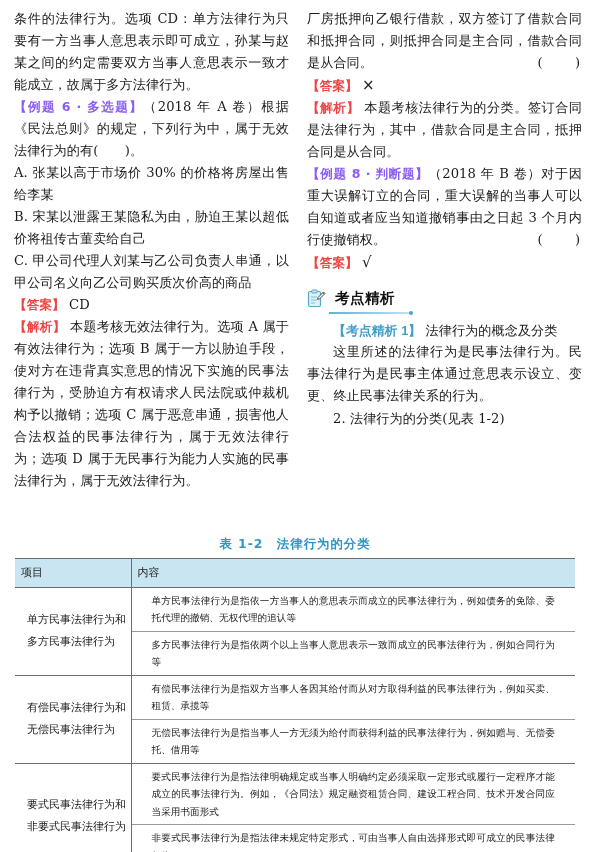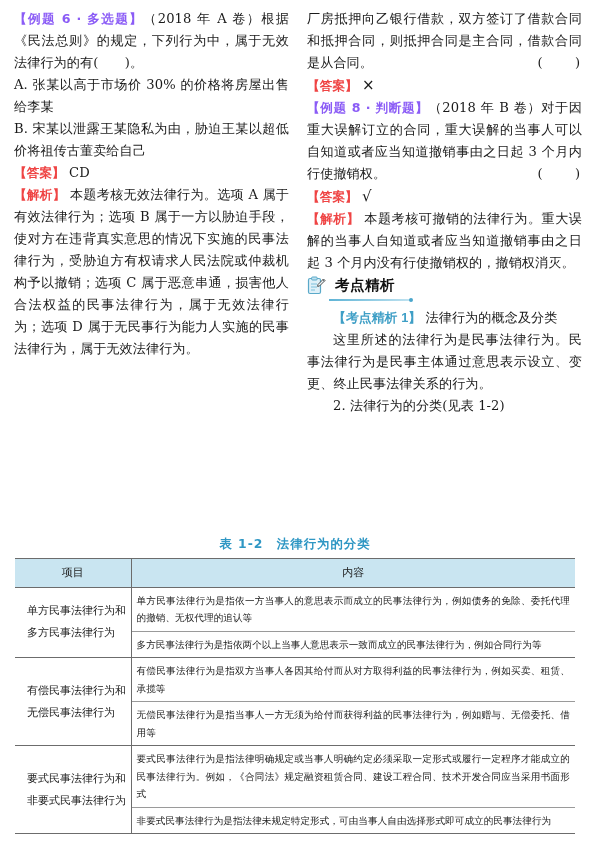--- a/index.html
+++ b/index.html
@@ -59,21 +59,21 @@
   }
   .tick {
     font-size: 15px;
     font-family: "DejaVu Sans", "Liberation Sans", sans-serif;
   }
   .blanks { letter-spacing: 2px; }
   .rt { float: right; }
 
   
   .section-head {
-    margin-top: 1px;
+    margin-top: 14px;
     margin-bottom: 6px;
     position: relative;
     height: 26px;
   }
   .section-head .ico {
     display: inline-block;
     vertical-align: middle;
     width: 19px;
     height: 20px;
     position: relative;
@@ -108,21 +108,21 @@
     border-radius: 50%;
   }
 
   .kp-label {
     color: #3f9fc6;
     font-weight: bold;
     font-family: Liberation Sans, sans-serif;
     font-size: 12.8px;
   }
   .ind1 { text-indent: 26px; }
-  .ind2 { text-indent: 26px; }
+  .ind2 { text-indent: 26px; font-family: Liberation Mono, monospace; }
 
   
   .table-wrap {
     position: absolute;
     left: 4px;
     right: 14px;
     top: 536px;
   }
   .table-title {
     text-align: center;
@@ -134,30 +134,30 @@
     margin-bottom: 5px;
   }
   table.cls {
     border-collapse: collapse;
     width: 560px;
     margin: 0 auto;
     table-layout: fixed;
   }
   table.cls th, table.cls td {
     border: none;
-    padding: 4px 5px;
+    padding: 4px 20px;
     font-size: 9.4px;
     line-height: 17.5px;
     font-family: "DejaVu Serif", "Liberation Serif", serif;
     vertical-align: top;
     color: #1a1a1a;
   }
   table.cls thead th {
     background: #c9e5f1;
-    text-align: center;
+    text-align: left;
     font-weight: normal;
     font-size: 11px;
     padding: 5px 6px;
     border-top: 1.3px solid #6c6c6c;
     border-bottom: 1.3px solid #6c6c6c;
     margin-top: 8px;
   }
   table.cls thead th.c1 { border-right: 1px solid #6c6c6c; }
   col.c1 { width: 116px; }
   col.c2 { width: 444px; }
@@ -185,45 +185,47 @@
 </style>
 </head>
 <body>
 
 <div class="page">
 
   <div class="columns">
 
     <div class="col">
 
+      <p class="p">条件的法律行为。选项 CD：单方法律行为只要有一方当事人意思表示即可成立，孙某与赵某之间的约定需要双方当事人意思表示一致才能成立，故属于多方法律行为。</p>
 
       <p class="p"><span class="qlabel">【例题 6 · 多选题】</span><span>（2018 年 A 卷）根据《民法总则》的规定，下列行为中，属于无效法律行为的有(　　)。</span></p>
 
       <p class="p">A. 张某以高于市场价 30% 的价格将房屋出售给李某</p>
       <p class="p">B. 宋某以泄露王某隐私为由，胁迫王某以超低价将祖传古董卖给自己</p>
+      <p class="p">C. 甲公司代理人刘某与乙公司负责人串通，以甲公司名义向乙公司购买质次价高的商品</p>
 
       <p class="p"><span class="bk">【答案】</span>&nbsp;<span>CD</span></p>
 
       <p class="p"><span class="bk">【解析】</span>&nbsp;<span>本题考核无效法律行为。选项 A 属于有效法律行为；选项 B 属于一方以胁迫手段，使对方在违背真实意思的情况下实施的民事法律行为，受胁迫方有权请求人民法院或仲裁机构予以撤销；选项 C 属于恶意串通，损害他人合法权益的民事法律行为，属于无效法律行为；选项 D 属于无民事行为能力人实施的民事法律行为，属于无效法律行为。</span></p>
 
 
     </div>
 
     <div class="col">
 
       <p class="p"><span>厂房抵押向乙银行借款，双方签订了借款合同和抵押合同，则抵押合同是主合同，借款合同是从合同。</span><span class="rt blanks">(　　)</span></p>
 
       <p class="p"><span class="bk">【答案】</span>&nbsp;<span class="tick">×</span></p>
 
+      <p class="p"><span class="bk">【解析】</span>&nbsp;<span>本题考核法律行为的分类。签订合同是法律行为，其中，借款合同是主合同，抵押合同是从合同。</span></p>
 
       <p class="p"><span class="qlabel">【例题 8 · 判断题】</span><span>（2018 年 B 卷）对于因重大误解订立的合同，重大误解的当事人可以自知道或者应当知道撤销事由之日起 3 个月内行使撤销权。</span><span class="rt blanks">(　　)</span></p>
 
       <p class="p"><span class="bk">【答案】</span>&nbsp;<span class="tick">√</span></p>
 
-      <p class="p"><span class="bk">【解析】</span>&nbsp;<span>本题考核可撤销的法律行为。重大误解的当事人自知道或者应当知道撤销事由之日起 3 个月内没有行使撤销权的，撤销权消灭。</span></p>
 
       <div class="section-head">
         <span class="ico">
           <svg width="19" height="20" viewBox="0 0 19 20" xmlns="http://www.w3.org/2000/svg">
             <rect x="1.5" y="2.5" width="12" height="15" rx="1.5" fill="#dff0f8" stroke="#5aa9c9" stroke-width="1.2"></rect>
             <rect x="4.6" y="1" width="5.6" height="3" rx="1" fill="#bfe2f0" stroke="#5aa9c9" stroke-width="1"></rect>
             <line x1="4" y1="8" x2="10" y2="8" stroke="#7cc0dc" stroke-width="1"></line>
             <line x1="4" y1="11" x2="10" y2="11" stroke="#7cc0dc" stroke-width="1"></line>
             <line x1="4" y1="14" x2="8" y2="14" stroke="#7cc0dc" stroke-width="1"></line>
             <path d="M11 8.5 L16.5 3 L18 4.5 L12.5 10 L10.6 10.4 Z" fill="#eef7fb" stroke="#4d4d4d" stroke-width="1"></path>

